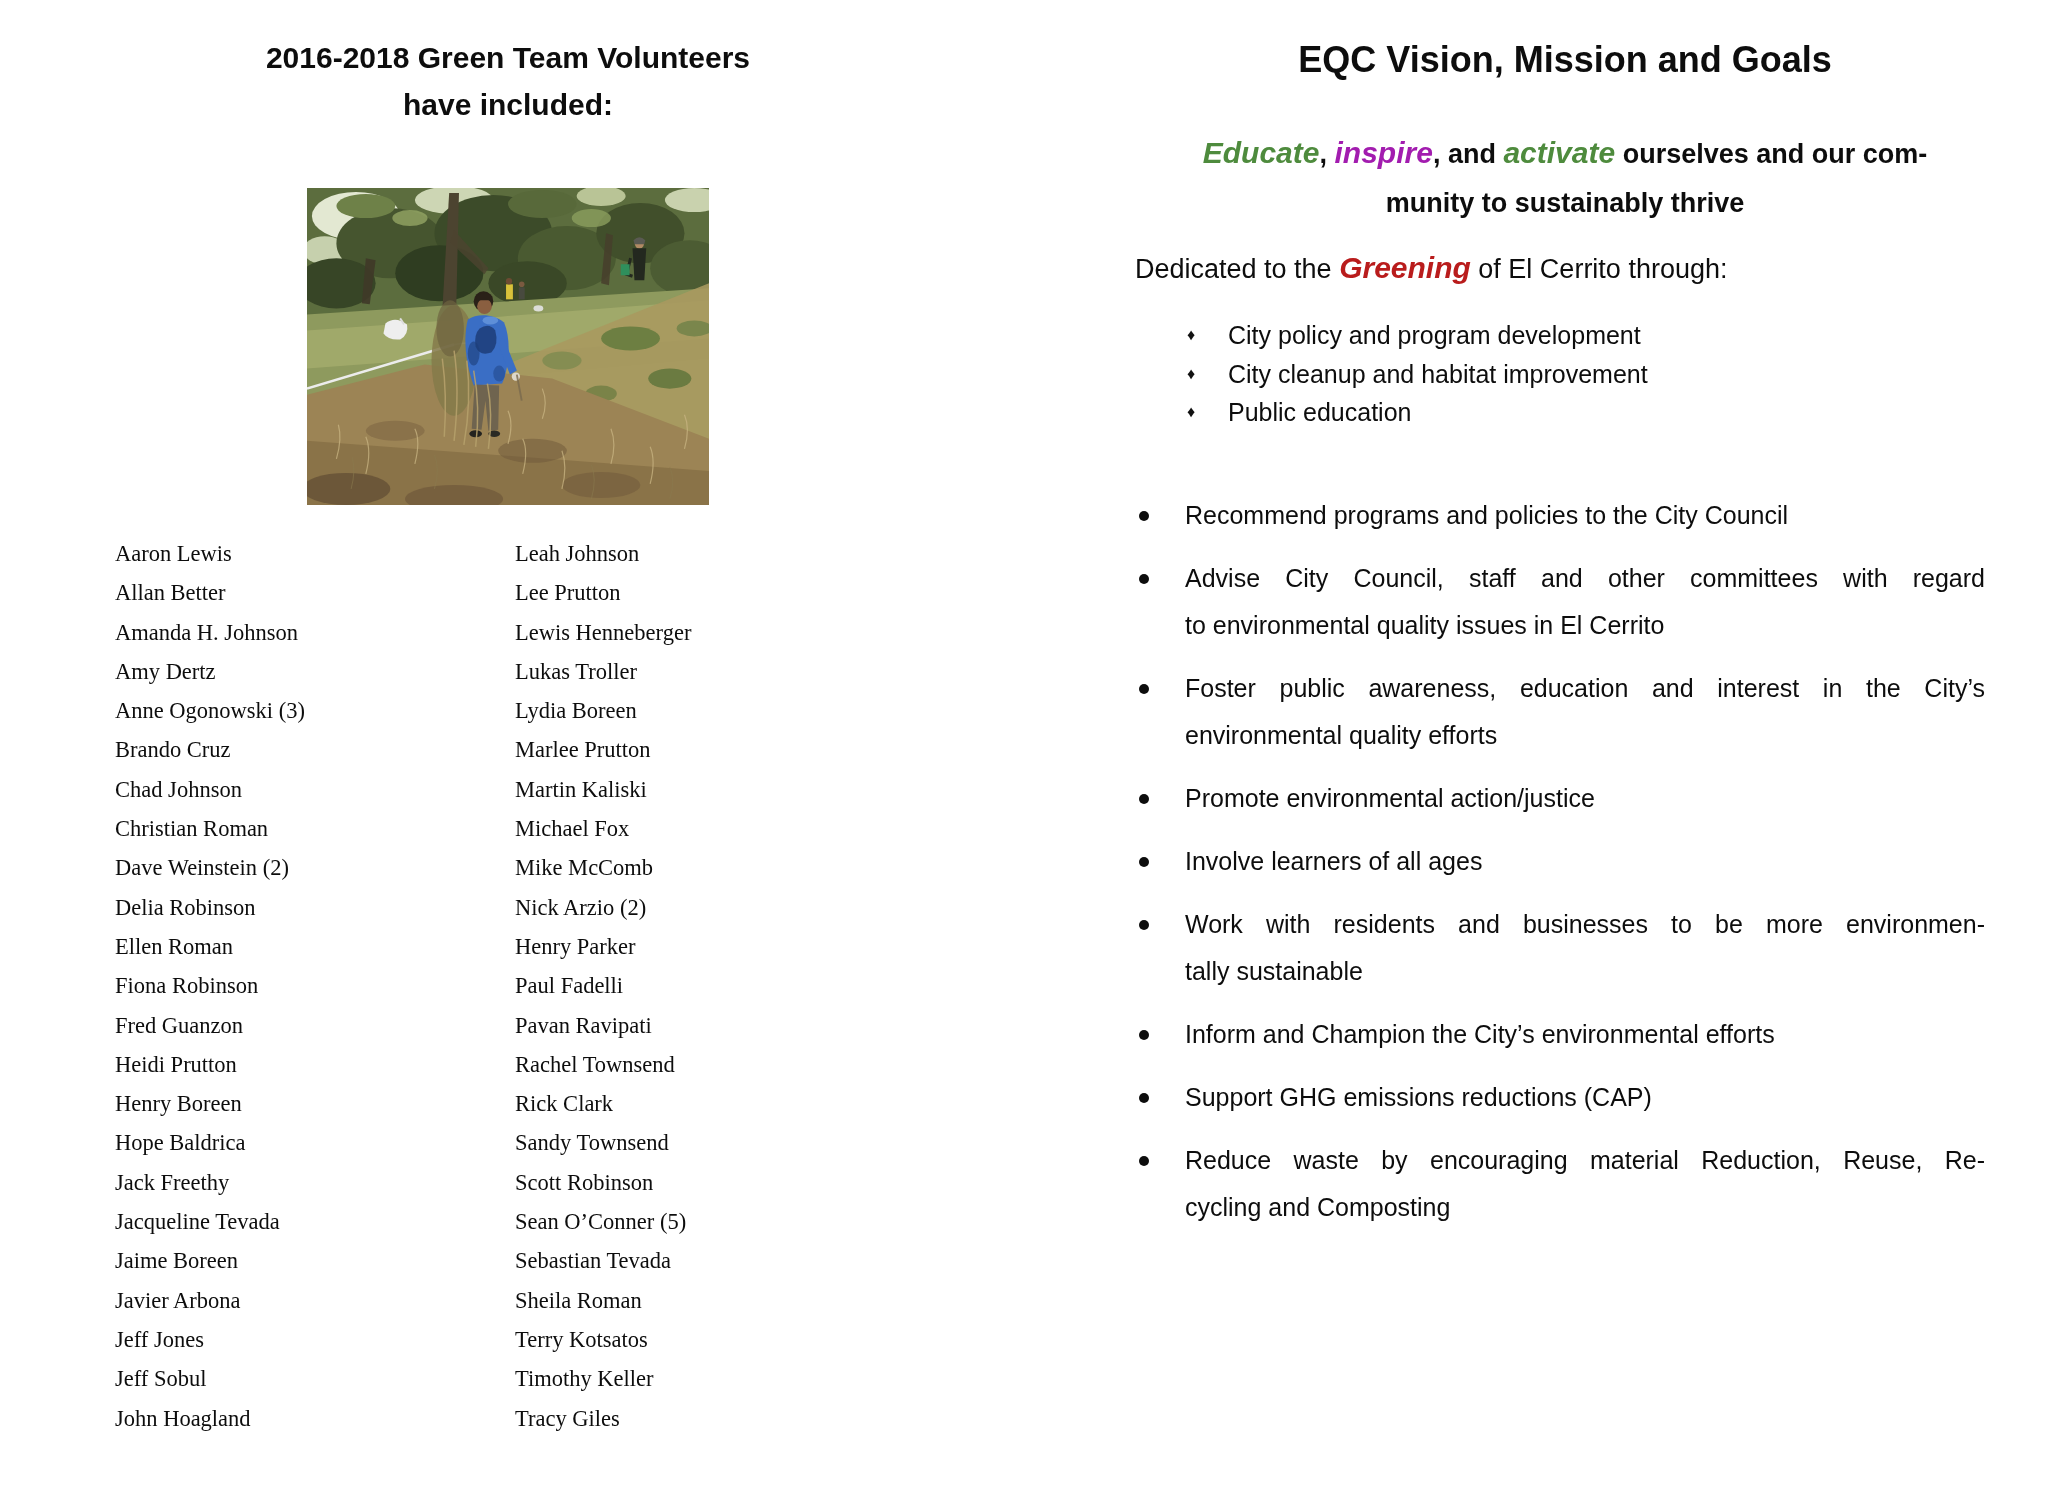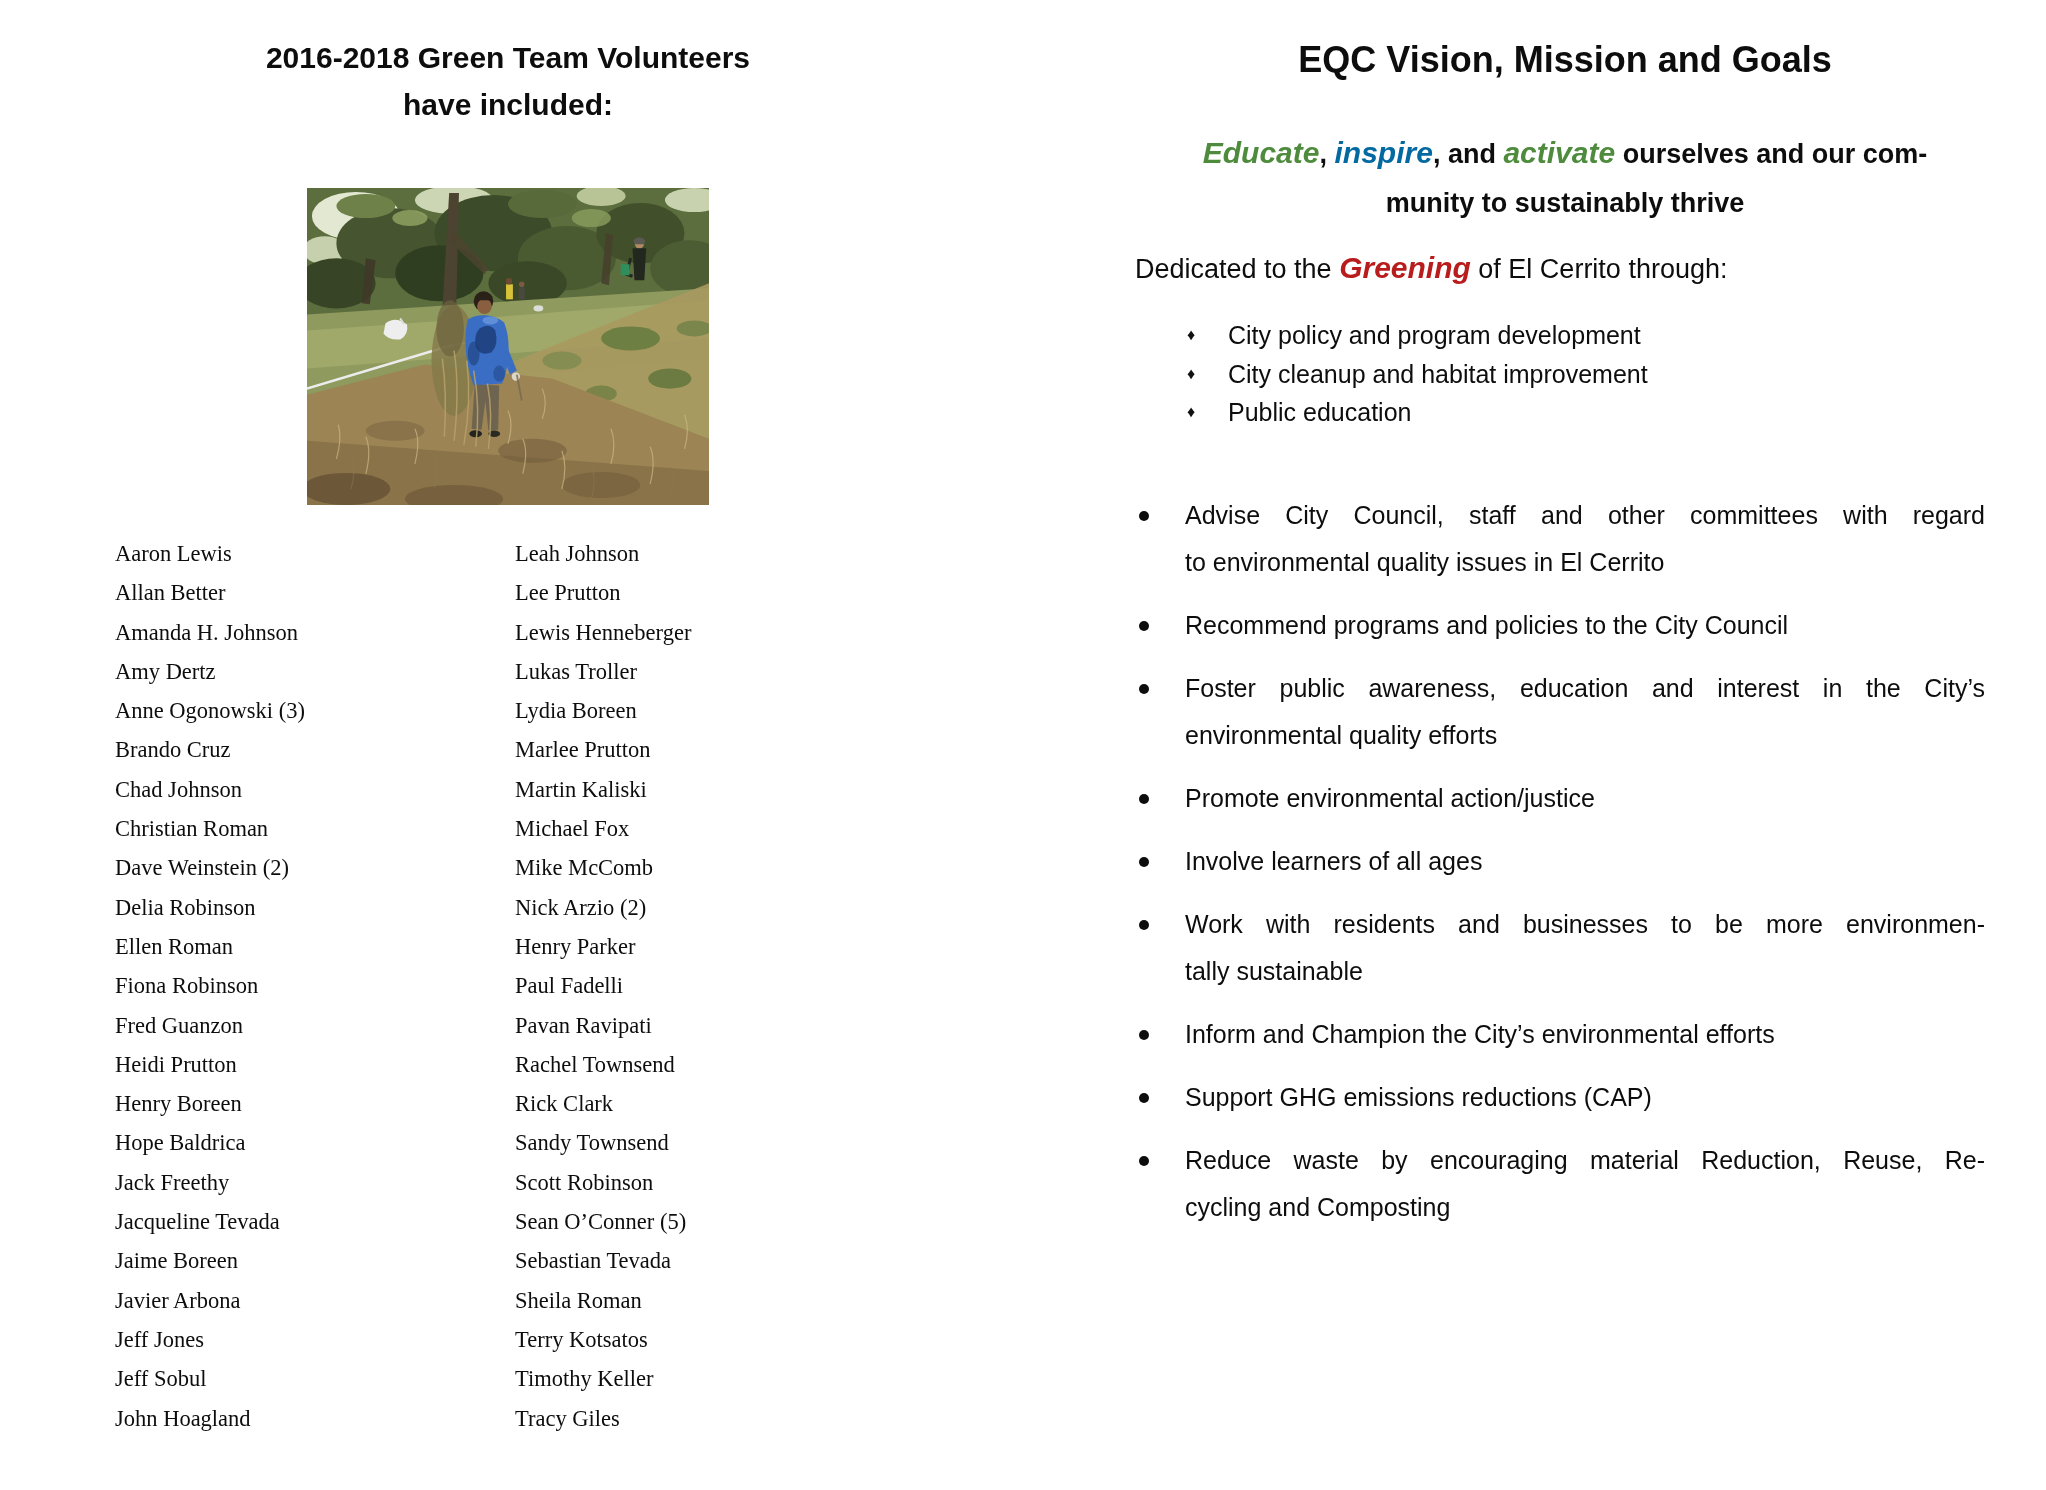--- a/index.html
+++ b/index.html
@@ -224,44 +224,44 @@
       <div class="vname">Sebastian Tevada</div>
       <div class="vname">Sheila Roman</div>
       <div class="vname">Terry Kotsatos</div>
       <div class="vname">Timothy Keller</div>
       <div class="vname">Tracy Giles</div>
     </div>
 
   <div class="right-title">EQC Vision, Mission and Goals</div>
 
   <div class="slogan">
-    <div class="slogan-line"><span class="green-word accent" style="color: rgb(78, 139, 61); text-align: right;">Educate</span><span>, </span><span class="green-word accent" style="color: #0369a1;">inspire</span><span>, and </span><span class="green-word accent" style="color: rgb(78, 139, 61);">activate</span><span> ourselves and our com-</span></div>
+    <div class="slogan-line"><span class="green-word accent" style="color: rgb(78, 139, 61); text-align: right;">Educate</span><span>, </span><span class="green-word accent" style="color: #a21caf;">inspire</span><span>, and </span><span class="green-word accent" style="color: rgb(78, 139, 61);">activate</span><span> ourselves and our com-</span></div>
     <div class="slogan-line">munity to sustainably thrive</div>
   </div>
 
   <div class="dedication"><span>Dedicated to the </span><span class="green-word accent" style="color: #b91c1c; margin-top: 12px;">Greening</span><span> of El Cerrito through:</span></div>
 
   <div class="sub-bullets">
       <div class="sub-bullet"><span class="diamond">♦</span><span>City policy and program development</span></div>
       <div class="sub-bullet"><span class="diamond">♦</span><span>City cleanup and habitat improvement</span></div>
       <div class="sub-bullet"><span class="diamond">♦</span><span>Public education</span></div>
     </div>
 
   <div class="goals">
       <div class="goal">
         <span class="dot"></span>
+        <div class="goal-line">Recommend programs and policies to the City Council</div>
+      </div>
+      <div class="goal">
+        <span class="dot"></span>
         <div class="goal-line jl">Advise City Council, staff and other committees with regard</div>
         <div class="goal-line">to environmental quality issues in El Cerrito</div>
       </div>
       <div class="goal">
         <span class="dot"></span>
-        <div class="goal-line">Recommend programs and policies to the City Council</div>
-      </div>
-      <div class="goal">
-        <span class="dot"></span>
         <div class="goal-line jl">Foster public awareness, education and interest in the City’s</div>
         <div class="goal-line">environmental quality efforts</div>
       </div>
       <div class="goal">
         <span class="dot"></span>
         <div class="goal-line">Promote environmental action/justice</div>
       </div>
       <div class="goal">
         <span class="dot"></span>
         <div class="goal-line">Involve learners of all ages</div>

